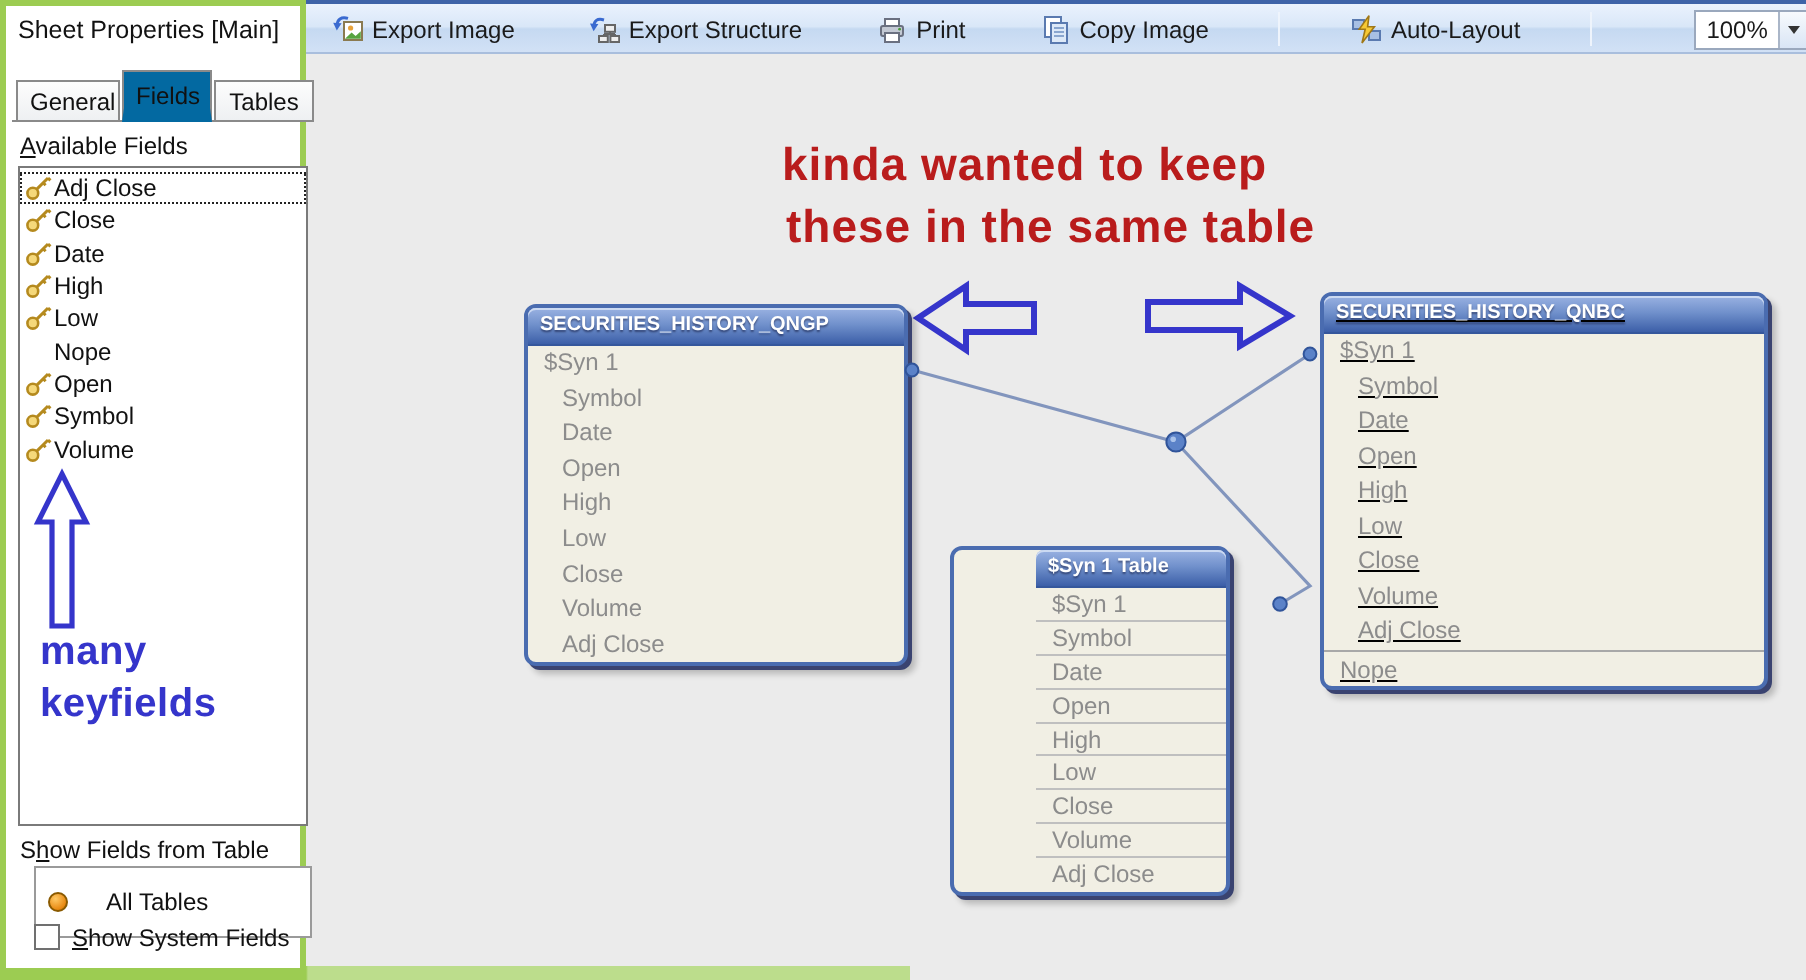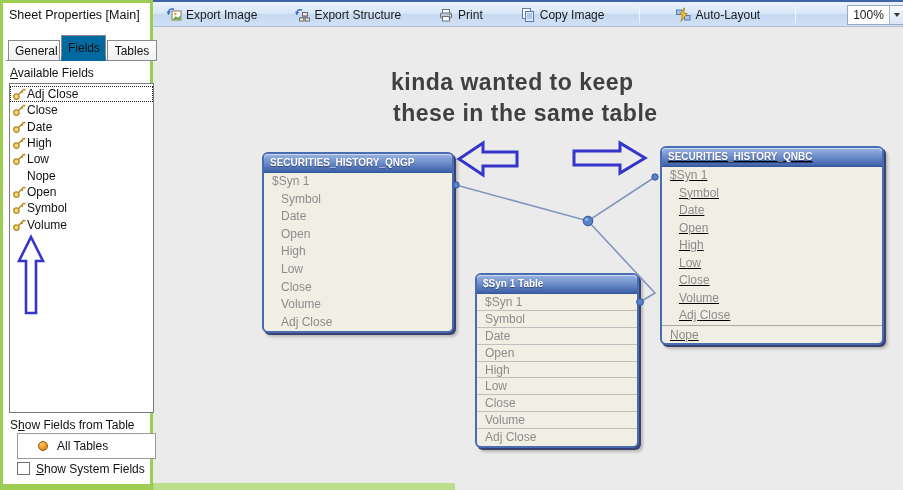--- a/index.html
+++ b/index.html
@@ -16,21 +16,21 @@
   .tb-sep{width:2px;height:17px;margin:0 3px;background:#9fb4d2;border-right:1px solid #eef4fc;}
   .combo{height:20px;background:#fff;border:1px solid #9aa8bd;display:flex;align-items:center;margin:0 21px;}
   .combo .combo-text{flex:1;padding:0 5px;font-size:12px;}
   .combo .combo-btn{width:16px;height:18px;display:flex;align-items:center;justify-content:center;
      background:linear-gradient(#f7fafd,#d9e5f5);border-left:1px solid #aab6c8;}
   .arr{width:0;height:0;border-left:3.5px solid transparent;border-right:3.5px solid transparent;border-top:4px solid #333;}
   .tb-icon{display:inline-flex;width:16px;height:16px;}
 
   
   .canvas{position:absolute;left:153px;top:27px;width:750px;height:463px;background:#ebebeb;}
-  .note{position:absolute;left:238px;top:40px;color:#404040;font-weight:bold;
+  .note{position:absolute;left:238px;top:40px;color:#b91c1c;font-weight:bold;
         font-size:23px;line-height:31px;letter-spacing:0.5px;}
   .note div:nth-child(2){margin-left:2px;}
   .block-arrow{position:absolute;}
 
   
   .dbtable{position:absolute;border:2px solid #4a6cb0;border-radius:6px;
     background:#f1efe4;box-shadow:2px 2px 0 #3a4370,4px 4px 3px rgba(0,0,0,.22);}
   .tbl-header{padding:3px 6px 4px 6px;font-size:10px;font-weight:bold;color:#fff;
     text-shadow:0 1px 1px rgba(0,0,30,.45);border-radius:4px 4px 0 0;
     background:linear-gradient(#9ab2e2 0%,#7191cc 45%,#3c5fa8 100%);
@@ -63,22 +63,22 @@
   .u{text-decoration:underline;}
   .listbox{position:absolute;left:6px;top:80px;width:145px;height:330px;background:#fff;
     border:1px solid #7a7a7a;overflow:hidden;padding-top:2px;}
   .lb-item{display:flex;align-items:center;height:16.3px;padding-left:2px;white-space:nowrap;}
   .lb-item.selected{outline:1px dotted #222;outline-offset:-1px;}
   .lb-item .key-icon{width:14px;height:14px;display:inline-flex;margin-right:1px;flex:none;}
   .lb-item.nokey .key-icon svg{visibility:hidden;}
   .up-arrow{position:absolute;left:13px;top:231px;}
   .keyfields-note{position:absolute;left:17px;top:310px;color:#3535cb;font-weight:bold;
      font-size:20px;line-height:26px;letter-spacing:0.3px;}
-  .filter-combo{position:absolute;left:14px;top:430px;width:139px;height:26px;background:#fff;
-     border:1px solid #9a9a9a;display:flex;align-items:center;padding-left:20px;gap:9px;}
+  .filter-combo{position:absolute;left:14px;top:430px;width:139px;height:36px;background:#fff;
+     border:1px solid #9a9a9a;display:flex;align-items:center;padding-left:6px;gap:19px;}
   .orange-dot{width:10px;height:10px;border-radius:50%;background:radial-gradient(circle at 35% 30%,#ffc966,#e88912 70%,#b05f00);
      border:1px solid #8a5a00;flex:none;}
   .checkbox{position:absolute;left:14px;top:459px;width:13px;height:13px;background:#fff;border:1px solid #707070;}
   .checkbox-label{position:absolute;left:33px;top:459px;white-space:nowrap;}
 </style>
 </head>
 <body>
 
 <div class="stage">
 
@@ -197,21 +197,21 @@
           <div class="row ind"><span>Open</span></div>
           <div class="row ind"><span>High</span></div>
           <div class="row ind"><span>Low</span></div>
           <div class="row ind"><span>Close</span></div>
           <div class="row ind"><span>Volume</span></div>
           <div class="row ind"><span>Adj Close</span></div>
           <div class="row sep"><span>Nope</span></div>
         </div>
     </div>
 
-    <div class="dbtable t3" style="left:322px;top:246px;width:164px;">
+    <div class="dbtable t3" style="left:322px;top:246px;width:140px;padding-left:41px;">
       <div class="tbl-header">$Syn 1 Table</div>
       <div class="tbl-body">
 
       <div class="row"><span>$Syn 1</span></div>
           <div class="row"><span>Symbol</span></div>
           <div class="row"><span>Date</span></div>
           <div class="row"><span>Open</span></div>
           <div class="row"><span>High</span></div>
           <div class="row"><span>Low</span></div>
           <div class="row"><span>Close</span></div>
@@ -327,20 +327,24 @@
             </svg>
           </span>
           <span class="lb-label">Volume</span>
         </div>
       </div>
 
     <svg class="up-arrow" width="30" height="82">
       <path d="M15 3 L27 27 L20 27 L20 79 L10 79 L10 27 L3 27 Z" fill="none" stroke="#3535cb" stroke-width="2.6"></path>
     </svg>
 
+    <div class="keyfields-note">
+      <div>many</div>
+      <div>keyfields</div>
+    </div>
 
     <div class="panel-label" style="left:7px;top:415px;"><span>S</span><span class="u">h</span><span>ow Fields from Table</span></div>
 
     <div class="filter-combo">
       <span class="orange-dot"></span>
       <span>All Tables</span>
     </div>
 
     <div class="checkbox"></div>
     <div class="checkbox-label"><span class="u">S</span><span>how System Fields</span></div>

